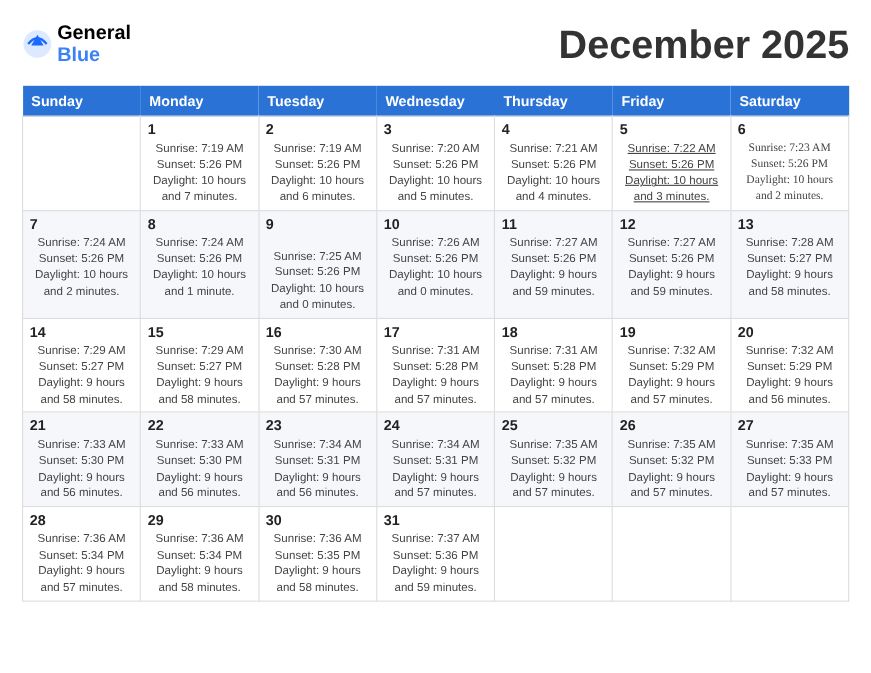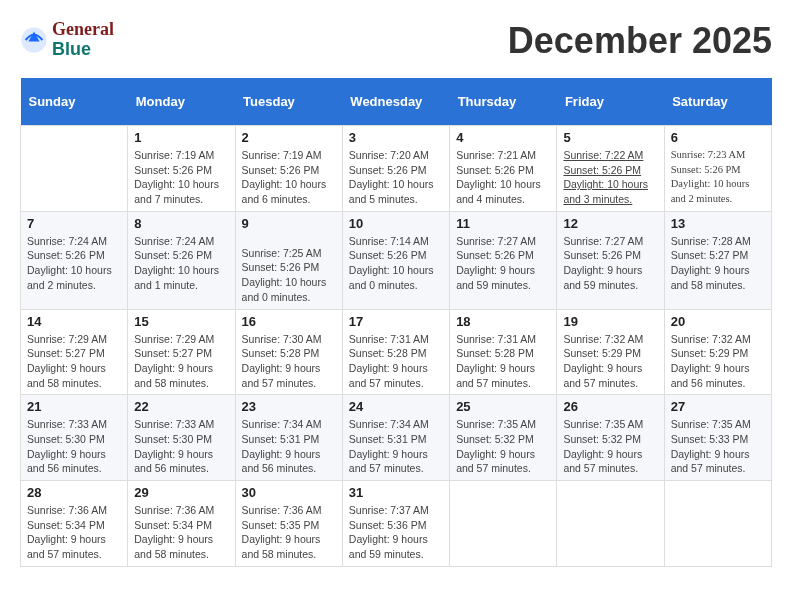--- a/index.html
+++ b/index.html
@@ -18,22 +18,22 @@
     }
     .logo {
       display: flex;
       align-items: center;
     }
     .logo-text {
       font-size: 18px;
       font-weight: bold;
       line-height: 1.1;
     }
-    .logo-general { color: #7f1d1d; font-family: Liberation Serif, serif; }
-    .logo-blue { color: #0f766e; }
+    .logo-general { color: #000000; }
+    .logo-blue { color: #3b82f6; }
     .logo-icon {
       width: 28px;
       height: 28px;
       margin-right: 4px;
     }
     .title-block {
       text-align: right;
     }
     .month-title {
       font-size: 36px;
@@ -46,21 +46,21 @@
       color: #555;
     }
     table {
       width: 100%;
       border-collapse: collapse;
       font-size: 11px;
     }
     thead tr th {
       background-color: #2a72d5;
       color: #fff;
-      padding: 16px 8px;
+      padding: 6px 8px;
       text-align: left;
       font-size: 13px;
       font-weight: bold;
     }
     tbody tr td {
       border: 1px solid #ddd;
       vertical-align: top;
       padding: 4px 6px;
       min-height: 80px;
       width: 107px;
@@ -74,20 +74,21 @@
     .day-num {
       font-weight: bold;
       font-size: 13px;
       margin-bottom: 3px;
       color: #222;
     }
     .day-info {
       color: #444;
       font-size: 10.5px;
       line-height: 1.4;
+      text-align: center;
     }
     td.empty {
       background: #fff;
     }
   </style>
 </head>
 <body>
 
 <div class="header">
   <div class="logo">
@@ -181,21 +182,21 @@
         </td>
         <td>
           <div class="day-num">9</div>
           <div class="day-info" style="white-space: pre-line; margin-top: 15px;">Sunrise: 7:25 AM
 Sunset: 5:26 PM
 Daylight: 10 hours
 and 0 minutes.</div>
         </td>
         <td>
           <div class="day-num">10</div>
-          <div class="day-info" style="white-space: pre-line;">Sunrise: 7:14 AM
+          <div class="day-info" style="white-space: pre-line;">Sunrise: 7:26 AM
 Sunset: 5:26 PM
 Daylight: 10 hours
 and 0 minutes.</div>
         </td>
         <td>
           <div class="day-num">11</div>
           <div class="day-info" style="white-space: pre-line;">Sunrise: 7:27 AM
 Sunset: 5:26 PM
 Daylight: 9 hours
 and 59 minutes.</div>

